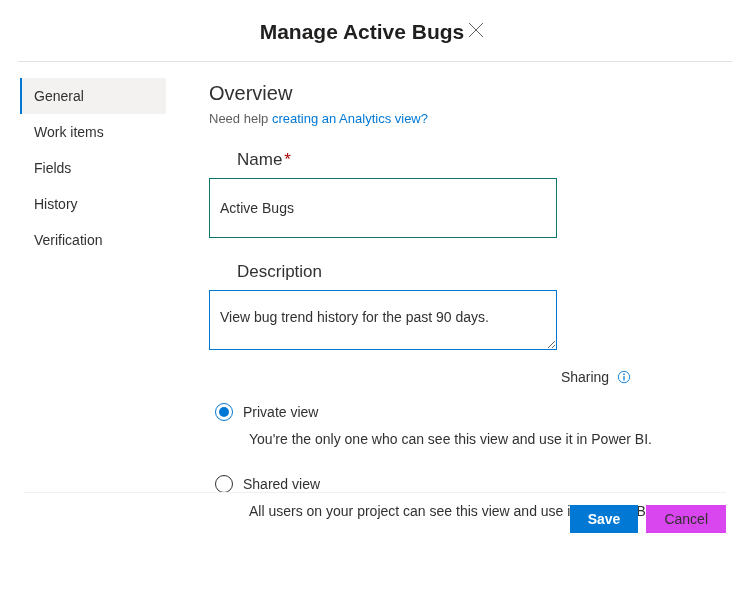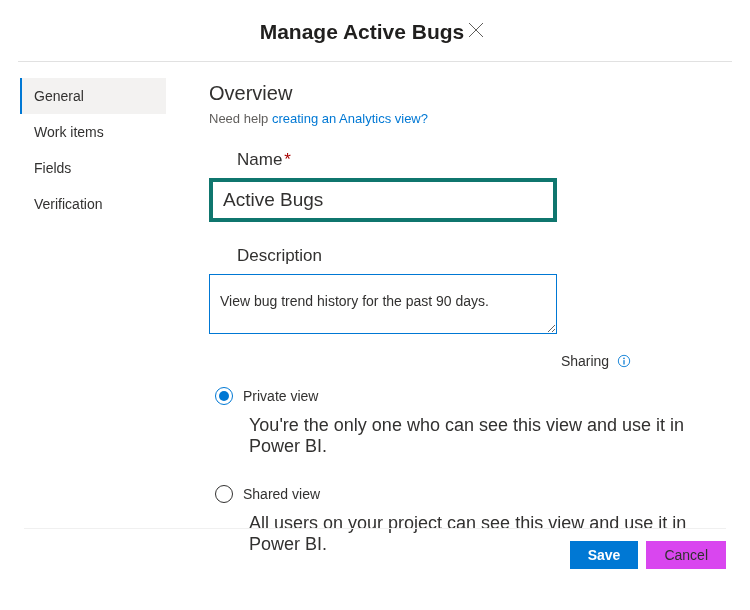--- a/index.html
+++ b/index.html
@@ -89,24 +89,24 @@
     .field-label {
       font-size: 17px;
       color: #323130;
       margin-bottom: 8px;
       display: block;
       margin-left: 28px;
     }
     .required-star { color: #a80000; margin-left: 2px; }
     .text-input {
       width: 348px;
-      padding: 7px 10px;
-      border: 4px solid #0f766e;
+      padding: 21px 10px;
+      border: 1px solid #0f766e;
       font-family: inherit;
-      font-size: 19px;
+      font-size: 14px;
       color: #323130;
       margin-bottom: 24px;
       outline: none;
     }
     .text-area {
       width: 348px;
       height: 60px;
       padding: 18px 10px;
       border: 1px solid #0078d4;
       font-family: inherit;
@@ -153,21 +153,21 @@
       width: 10px;
       height: 10px;
       border-radius: 50%;
       background: #0078d4;
     }
     .radio-label {
       font-size: 14px;
       color: #323130;
     }
     .radio-desc {
-      font-size: 18px;
+      font-size: 14px;
       color: #323130;
       margin-left: 34px;
       margin-bottom: 28px;
     }
     .button-bar {
       position: absolute;
       bottom: 14px;
       right: 24px;
       display: flex;
       gap: 8px;
@@ -215,20 +215,23 @@
       <div class="sidebar-item active">
         <span>General</span>
       </div>
       <div class="sidebar-item">
         <span>Work items</span>
       </div>
       <div class="sidebar-item">
         <span>Fields</span>
       </div>
       <div class="sidebar-item">
+        <span>History</span>
+      </div>
+      <div class="sidebar-item">
         <span>Verification</span>
       </div>
     </nav>
 
     <div class="content">
 
       <h2 class="section-heading">Overview</h2>
       <div class="help-line">
         <span>Need help </span><a href="#">creating an Analytics view?</a>
       </div>

